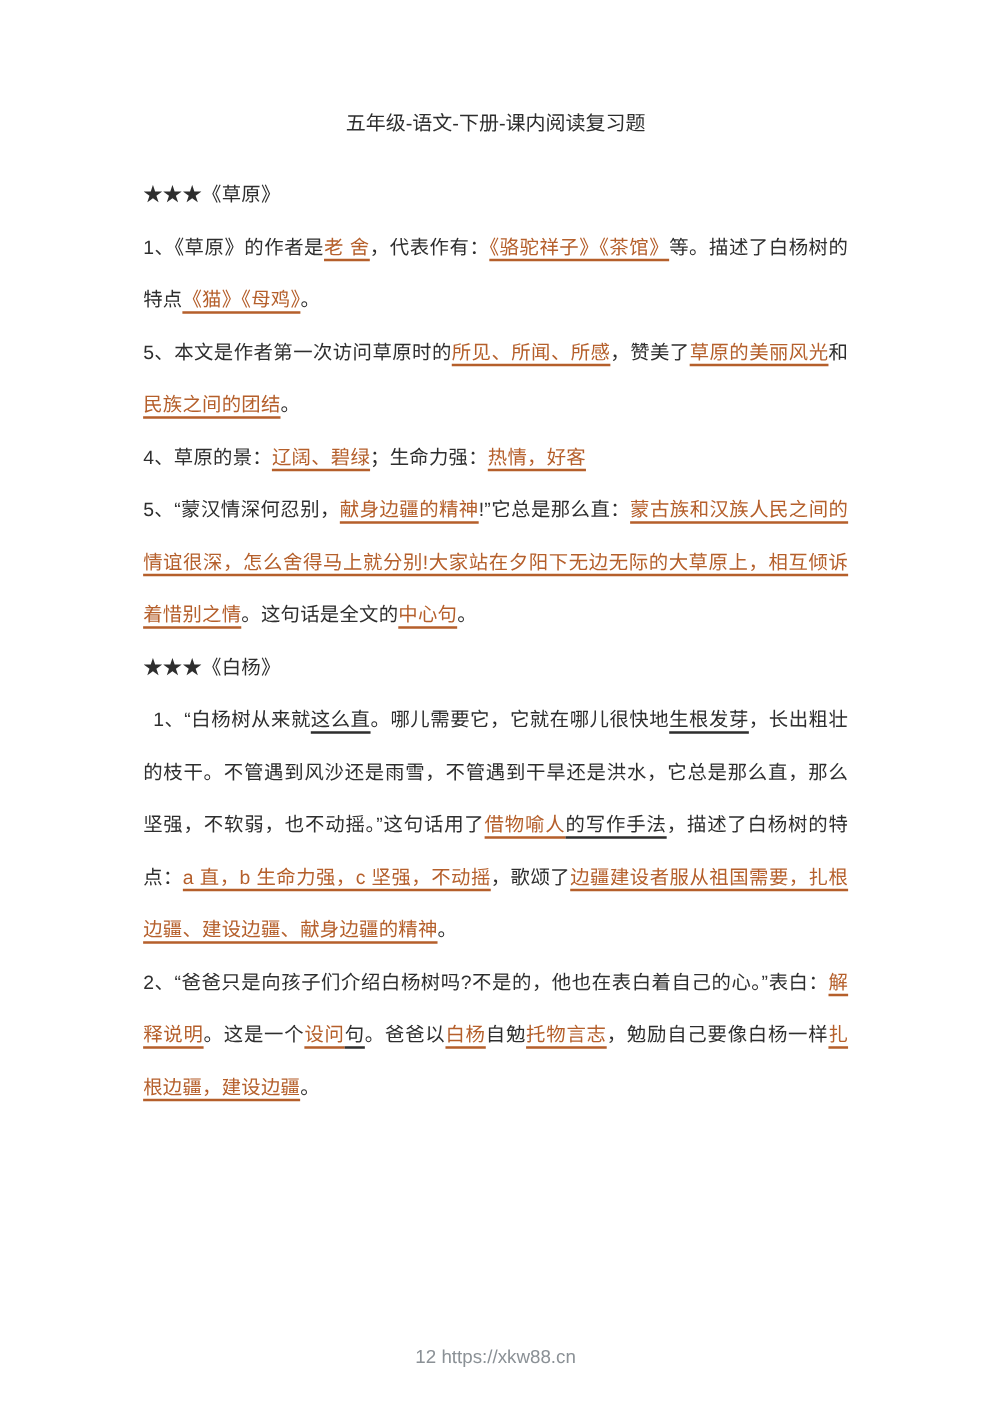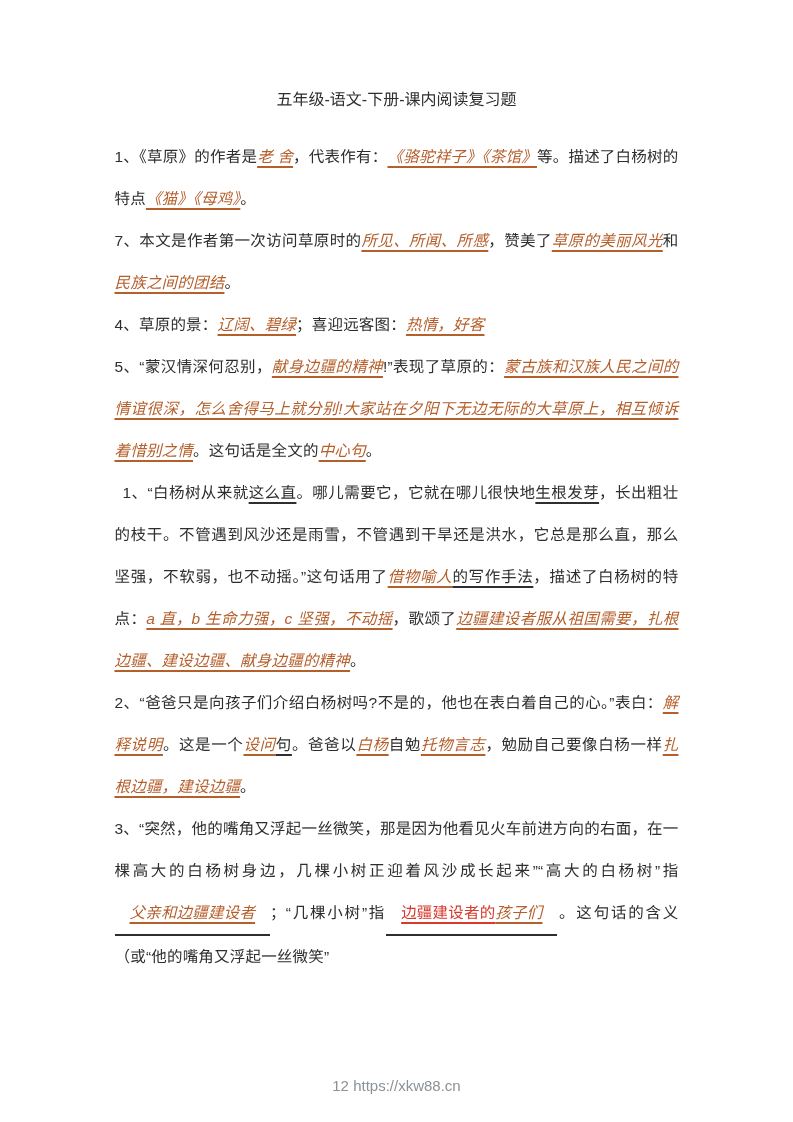--- a/index.html
+++ b/index.html
@@ -37,21 +37,20 @@
     color: inherit;
     text-decoration: underline;
     text-underline-offset: 4px;
     text-decoration-thickness: 1.5px;
   }
   .seg-a {
     color: var(--answer, #b55f2b);
     text-decoration: underline;
     text-underline-offset: 4px;
     text-decoration-thickness: 1.5px;
-    font-style: italic;
   }
   .seg-r {
     color: var(--red, #d8392c);
     text-decoration: underline;
     text-underline-offset: 4px;
     text-decoration-thickness: 1.5px;
   }
   .blank {
     display: inline-block;
     padding: 0 15px;
@@ -69,26 +68,27 @@
     color: var(--footer, #8b9196);
   }
   .footer a { color: inherit; text-decoration: none; }
 </style>
 </head>
 <body>
 
 <div class="page">
   <div class="doc-title">五年级-语文-下册-课内阅读复习题</div>
   <div class="doc-body">
+      <p><span class="seg-p">★★★《草原》</span></p>
       <p><span class="seg-p">1、《草原》的作者是</span><span class="seg-a">老 舍</span><span class="seg-p">，代表作有：</span><span class="seg-a">《骆驼祥子》《茶馆》</span><span class="seg-p">等。描述了白杨树的特点</span><span class="seg-a">《猫》《母鸡》</span><span class="seg-p">。</span></p>
-      <p><span class="seg-p">7、本文是作者第一次访问草原时的</span><span class="seg-a">所见、所闻、所感</span><span class="seg-p">，赞美了</span><span class="seg-a">草原的美丽风光</span><span class="seg-p">和</span><span class="seg-a">民族之间的团结</span><span class="seg-p">。</span></p>
-      <p><span class="seg-p">4、草原的景：</span><span class="seg-a">辽阔、碧绿</span><span class="seg-p">；喜迎远客图：</span><span class="seg-a">热情，好客</span></p>
-      <p><span class="seg-p">5、“蒙汉情深何忍别，</span><span class="seg-a">献身边疆的精神</span><span class="seg-p">!”表现了草原的：</span><span class="seg-a">蒙古族和汉族人民之间的情谊很深，怎么舍得马上就分别!大家站在夕阳下无边无际的大草原上，相互倾诉着惜别之情</span><span class="seg-p">。这句话是全文的</span><span class="seg-a">中心句</span><span class="seg-p">。</span></p>
+      <p><span class="seg-p">5、本文是作者第一次访问草原时的</span><span class="seg-a">所见、所闻、所感</span><span class="seg-p">，赞美了</span><span class="seg-a">草原的美丽风光</span><span class="seg-p">和</span><span class="seg-a">民族之间的团结</span><span class="seg-p">。</span></p>
+      <p><span class="seg-p">4、草原的景：</span><span class="seg-a">辽阔、碧绿</span><span class="seg-p">；生命力强：</span><span class="seg-a">热情，好客</span></p>
+      <p><span class="seg-p">5、“蒙汉情深何忍别，</span><span class="seg-a">献身边疆的精神</span><span class="seg-p">!”它总是那么直：</span><span class="seg-a">蒙古族和汉族人民之间的情谊很深，怎么舍得马上就分别!大家站在夕阳下无边无际的大草原上，相互倾诉着惜别之情</span><span class="seg-p">。这句话是全文的</span><span class="seg-a">中心句</span><span class="seg-p">。</span></p>
+      <p><span class="seg-p">★★★《白杨》</span></p>
       <p class="indent"><span class="seg-p">1、“白杨树从来就</span><span class="seg-b">这么直</span><span class="seg-p">。哪儿需要它，它就在哪儿很快地</span><span class="seg-b">生根发芽</span><span class="seg-p">，长出粗壮的枝干。不管遇到风沙还是雨雪，不管遇到干旱还是洪水，它总是那么直，那么坚强，不软弱，也不动摇。”这句话用了</span><span class="seg-a">借物喻人</span><span class="seg-b">的写作手法</span><span class="seg-p">，描述了白杨树的特点：</span><span class="seg-a">a 直，b 生命力强，c 坚强，不动摇</span><span class="seg-p">，歌颂了</span><span class="seg-a">边疆建设者服从祖国需要，扎根边疆、建设边疆、献身边疆的精神</span><span class="seg-p">。</span></p>
       <p><span class="seg-p">2、“爸爸只是向孩子们介绍白杨树吗?不是的，他也在表白着自己的心。”表白：</span><span class="seg-a">解释说明</span><span class="seg-p">。这是一个</span><span class="seg-a">设问</span><span class="seg-b">句</span><span class="seg-p">。爸爸以</span><span class="seg-a">白杨</span><span class="seg-p">自勉</span><span class="seg-a">托物言志</span><span class="seg-p">，勉励自己要像白杨一样</span><span class="seg-a">扎根边疆，建设边疆</span><span class="seg-p">。</span></p>
-      <p><span class="seg-p">3、“突然，他的嘴角又浮起一丝微笑，那是因为他看见火车前进方向的右面，在一棵高大的白杨树身边，几棵小树正迎着风沙成长起来”“高大的白杨树”指</span><span class="blank"><span class="seg-a">父亲和边疆建设者</span></span><span class="seg-p">；“几棵小树”指</span><span class="blank"><span class="seg-r">边疆建设者的</span><span class="seg-a">孩子们</span></span><span class="seg-p">。这句话的含义（或“他的嘴角又浮起一丝微笑”</span></p>
     </div>
   <div class="footer">
     <span>12</span>
     <span> </span>
     <a>https://xkw88.cn</a>
   </div>
 </div>
 
 </body></html>

